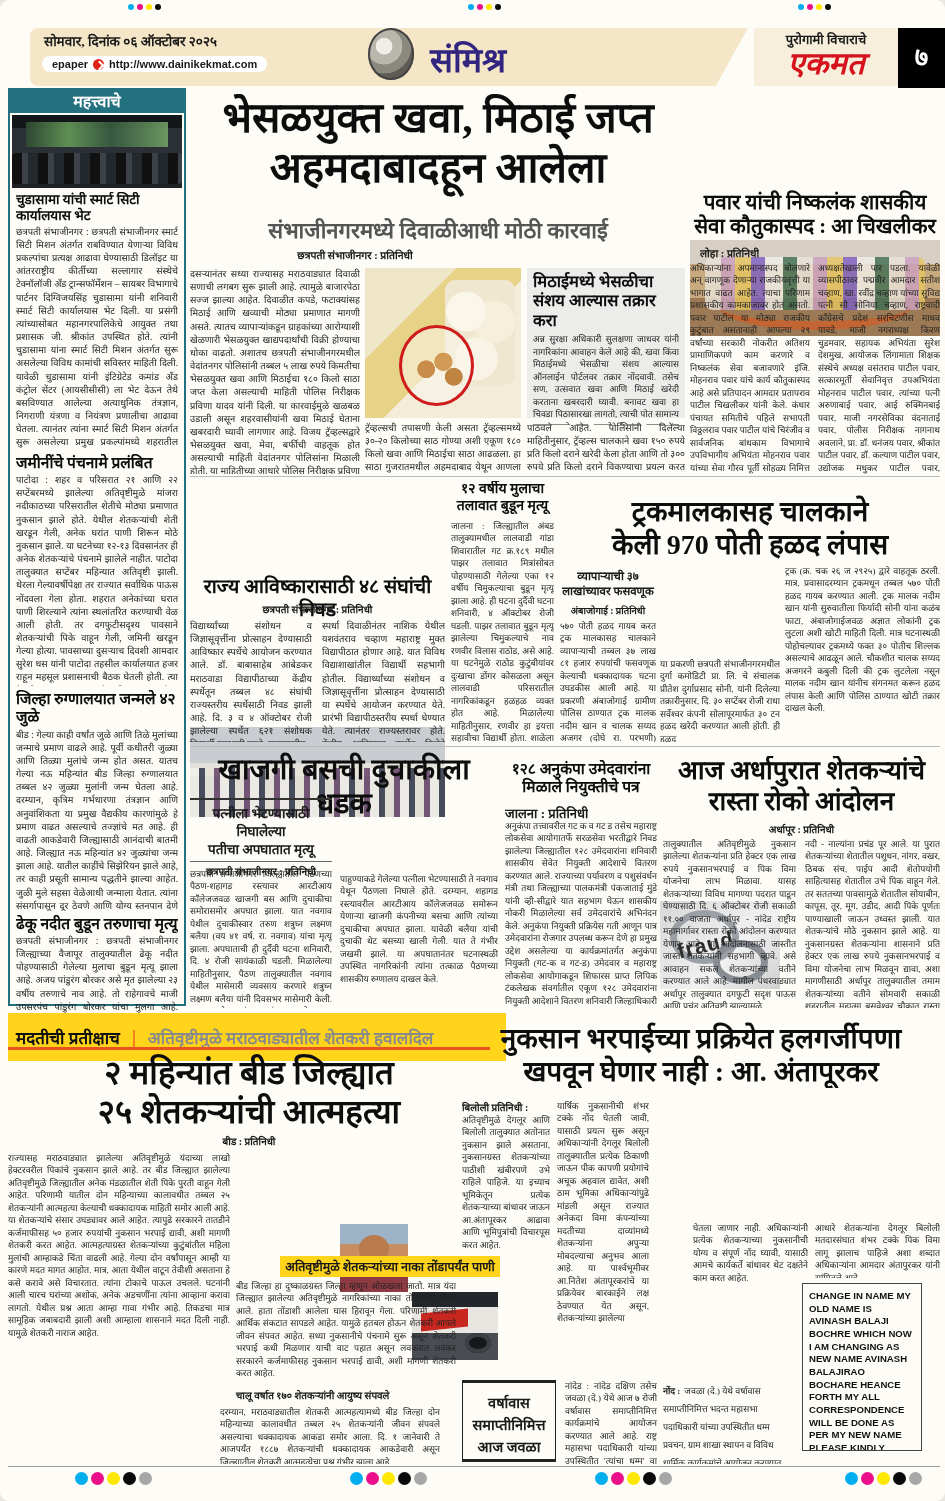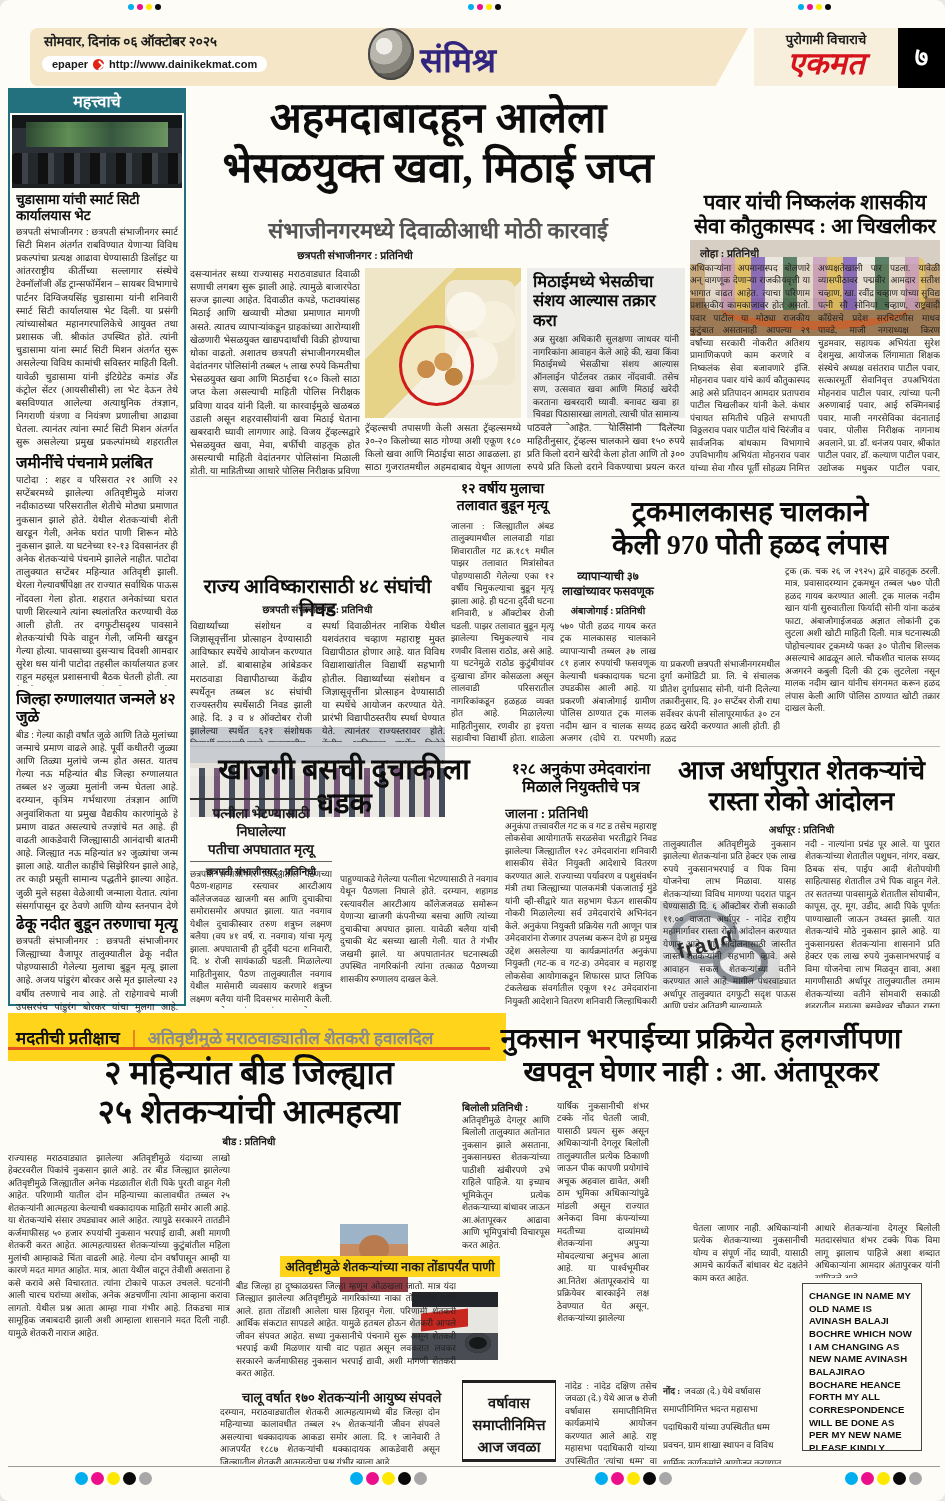--- a/index.html
+++ b/index.html
@@ -99,21 +99,21 @@
   </div>
 
   <div class="abs creamband" style="left:30px;top:28px;width:718px;height:58px"></div>
   <div class="abs" style="left:44px;top:32px;font-weight:bold;font-size:13.5px">सोमवार, दिनांक ०६ ऑक्टोबर २०२५</div>
   <div class="abs epill" style="left:42px;top:56px">
     <span>epaper</span>
     <span class="linkdot"></span>
     <span>http://www.dainikekmat.com</span>
   </div>
   <div class="abs logoball" style="left:368px;top:28px"></div>
-  <div class="abs" style="left:420px;top:36px;font-weight:bold;font-size:34px;color:#31257f">संमिश्र</div>
+  <div class="abs" style="left:430px;top:36px;font-weight:bold;font-size:34px;color:#31257f">संमिश्र</div>
   <div class="abs" style="left:754px;top:28px;width:144px;height:58px;background:#f7efdb;text-align:center">
     <div style="font-weight:bold;font-size:13px;padding-top:2px">पुरोगामी विचाराचे</div>
     <div style="font-weight:bold;font-size:31px;color:#d6131c;font-style:italic;line-height:1">एकमत</div>
   </div>
   <div class="abs" style="left:898px;top:28px;width:47px;height:60px;background:#000;color:#fff;text-align:center;font-size:26px;font-weight:bold;line-height:60px">७</div>
 
   <div class="abs" style="left:8px;top:88px;width:178px;height:918px;border:2px solid #23707f;box-sizing:border-box">
     <div class="teal" style="height:23px;color:#fff;font-weight:bold;text-align:center;font-size:16px;line-height:23px">महत्त्वाचे</div>
     <div class="photo ph-control" style="height:73px;margin:2px"></div>
     <div style="padding:2px 6px">
@@ -122,22 +122,22 @@
       <div class="hl" style="font-size:15.5px;text-align:left;margin-top:4px">जमीनींचे पंचनामे प्रलंबित</div>
       <div class="txt" style="height:212px;margin-top:2px">पाटोदा : शहर व परिसरात २१ आणि २२ सप्टेंबरमध्ये झालेल्या अतिवृष्टीमुळे मांजरा नदीकाठच्या परिसरातील शेतीचे मोठ्या प्रमाणात नुकसान झाले होते. येथील शेतकऱ्यांची शेती खरडून गेली, अनेक घरांत पाणी शिरून मोठे नुकसान झाले. या घटनेच्या १२-१३ दिवसानंतर ही अनेक शेतकऱ्यांचे पंचनामे झालेले नाहीत. पाटोदा तालुक्यात सप्टेंबर महिन्यात अतिवृष्टी झाली. थेरला गेल्यावर्षीपेक्षा तर राज्यात सर्वाधिक पाऊस नोंदवला गेला होता. शहरात अनेकांच्या घरात पाणी शिरल्याने त्यांना स्थलांतरित करण्याची वेळ आली होती. तर दगफुटीसदृश्य पावसाने शेतकऱ्यांची पिके वाहून गेली, जमिनी खरडून गेल्या होत्या. पावसाच्या दुसऱ्याच दिवशी आमदार सुरेश धस यांनी पाटोदा तहसील कार्यालयात हजर राहून महसूल प्रशासनाची बैठक घेतली होती. त्या बैठकीत आमदार धस यांनी अधिकाऱ्यांना धारेवर धरून कठोर सूचना दिल्या होत्या. पहिल्या दोन दिवसांत थोडी वफवई दिसली, पण नंतर पुन्हा कर्मचाऱ्यांकडून टाळाटाळ सुरू झाली. तालुक्यात खरडून गेलेल्या जमिनींचे पंचनामे प्रलंबित आहेत.</div>
       <div class="hl" style="font-size:15.5px;text-align:left;margin-top:4px">जिल्हा रुग्णालयात जन्मले ४२ जुळे</div>
       <div class="txt" style="height:182px;margin-top:2px">बीड : गेल्या काही वर्षांत जुळे आणि तिळे मुलांच्या जन्माचे प्रमाण वाढले आहे. पूर्वी कधीतरी जुळ्या आणि तिळ्या मुलांचे जन्म होत असत. यातच गेल्या नऊ महिन्यांत बीड जिल्हा रुग्णालयात तब्बल ४२ जुळ्या मुलांनी जन्म घेतला आहे. दरम्यान, कृत्रिम गर्भधारणा तंत्रज्ञान आणि अनुवांशिकता या प्रमुख वैद्यकीय कारणांमुळे हे प्रमाण वाढत असल्याचे तज्ज्ञांचे मत आहे. ही वाढती आकडेवारी जिल्ह्यासाठी आनंदाची बातमी आहे. जिल्ह्यात नऊ महिन्यांत ४२ जुळ्यांचा जन्म झाला आहे. यातील काहींचे सिझेरियन झाले आहे, तर काही प्रसूती सामान्य पद्धतीने झाल्या आहेत. जुळी मुले सहसा वेळेआधी जन्माला येतात. त्यांना संसर्गापासून दूर ठेवणे आणि योग्य स्तनपान देणे महत्त्वाचे आहे. त्यांना पुरेसा उबदारपणा आणि पोषण मिळेल याची काळजी घ्यावी लागते.</div>
       <div class="hl" style="font-size:15.5px;text-align:left;margin-top:4px">ढेकू नदीत बुडून तरुणाचा मृत्यू</div>
       <div class="txt" style="height:98px;margin-top:2px">छत्रपती संभाजीनगर : छत्रपती संभाजीनगर जिल्ह्याच्या वैजापूर तालुक्यातील ढेकू नदीत पोहण्यासाठी गेलेल्या मुलाचा बुडून मृत्यू झाला आहे. अजय पांडुरंग बोरकर असे मृत झालेल्या २३ वर्षीय तरुणाचे नाव आहे. तो राहेगावचे माजी उपसरपंच पांडुरंग बोरकर यांचा मुलगा आहे. घटनेच्या दिवशी अजय आपल्या इतर दोन मित्रांसोबत ढेकू नदीत पोहण्यासाठी गेला होता.</div>
     </div>
   </div>
 
   <div class="abs hl" style="left:190px;top:94px;width:496px;height:112px;font-size:42px">
+    <span style="display:block">भेसळयुक्त खवा, मिठाई जप्त</span>
     <span style="display:block">अहमदाबादहून आलेला</span>
-    <span style="display:block">भेसळयुक्त खवा, मिठाई जप्त</span>
   </div>
   <div class="abs sub" style="left:190px;top:214px;width:496px;font-size:22px;color:#555">संभाजीनगरमध्ये दिवाळीआधी मोठी कारवाई</div>
   <div class="abs by" style="left:190px;top:248px;width:330px;text-align:center">छत्रपती संभाजीनगर : प्रतिनिधी</div>
   <div class="abs txt" style="left:190px;top:268px;width:170px;height:206px">दसऱ्यानंतर सध्या राज्यासह मराठवाड्यात दिवाळी सणाची लगबग सुरू झाली आहे. त्यामुळे बाजारपेठा सज्ज झाल्या आहेत. दिवाळीत कपडे, फटाक्यांसह मिठाई आणि खव्याची मोठ्या प्रमाणात मागणी असते. त्यातच व्यापाऱ्यांकडून ग्राहकांच्या आरोग्याशी खेळणारी भेसळयुक्त खाद्यपदार्थांची विक्री होण्याचा धोका वाढतो. अशातच छत्रपती संभाजीनगरमधील वेदांतनगर पोलिसांनी तब्बल ५ लाख रुपये किमतीचा भेसळयुक्त खवा आणि मिठाईचा १८० किलो साठा जप्त केला असल्याची माहिती पोलिस निरीक्षक प्रविणा यादव यांनी दिली. या कारवाईमुळे खळबळ उडाली असून शहरवासीयांनी खवा मिठाई घेताना खबरदारी घ्यावी लागणार आहे. विजय ट्रॅव्हल्सद्वारे भेसळयुक्त खवा, मेवा, बर्फीची वाहतूक होत असल्याची माहिती वेदांतनगर पोलिसांना मिळाली होती. या माहितीच्या आधारे पोलिस निरीक्षक प्रविणा यादव, पोलिस उपनिरीक्षक</div>
   <div class="abs photo ph-khawa" style="left:365px;top:268px;width:156px;height:150px">
     <div class="ring"></div>
   </div>
   <div class="abs txt" style="left:365px;top:422px;width:156px;height:52px">ट्रॅव्हल्सची तपासणी केली असता ट्रॅव्हल्समध्ये ३०-२० किलोच्या साठ गोण्या अशी एकूण १८० किलो खवा आणि मिठाईचा साठा आढळला. हा साठा गुजरातमधील अहमदाबाद येथून आणला गेला होता आणि तो चाळीसगाव, धुळे व खिल्लोड येथे विक्रीसाठी पाठवण्यात येणार होता. ही माहिती मिळताच अन्न व औषध सुरक्षा विभागाच्या अधिकाऱ्यांना घटनास्थळी बोलावण्यात आले. त्यांनी साठ्याचे नमुने ताब्यात घेतले.</div>
   <div class="abs" style="left:527px;top:268px;width:158px;height:150px;background:#ececea;padding:4px 6px;box-sizing:border-box">
     <div class="hl" style="font-size:16.5px;text-align:left">मिठाईमध्ये भेसळीचा संशय आल्यास तक्रार करा</div>
@@ -217,21 +217,21 @@
   <div class="abs orange-rule" style="left:8px;top:1047px;width:482px"></div>
   <div class="abs hl" style="left:8px;top:1054px;width:482px;font-size:33px">
     <span style="display:block">२ महिन्यांत बीड जिल्ह्यात</span>
     <span style="display:block">२५ शेतकऱ्यांची आत्महत्या</span>
   </div>
   <div class="abs by" style="left:8px;top:1134px;width:482px;text-align:center;font-size:10px">बीड : प्रतिनिधी</div>
   <div class="abs txt sm" style="left:8px;top:1152px;width:222px;height:312px">राज्यासह मराठवाड्यात झालेल्या अतिवृष्टीमुळे यंदाच्या लाखो हेक्टरवरील पिकांचे नुकसान झाले आहे. तर बीड जिल्ह्यात झालेल्या अतिवृष्टीमुळे जिल्ह्यातील अनेक मंडळातील शेती पिके पुरती वाहून गेली आहेत. परिणामी यातील दोन महिन्याच्या कालावधीत तब्बल २५ शेतकऱ्यांनी आत्महत्या केल्याची धक्कादायक माहिती समोर आली आहे. या शेतकऱ्यांचे संसार उघड्यावर आले आहेत. त्यापुढे सरकारने तातडीने कर्जमाफीसह ५० हजार रुपयांची नुकसान भरपाई द्यावी, अशी मागणी शेतकरी करत आहेत. आत्महत्याग्रस्त शेतकऱ्यांच्या कुटुंबांतील महिला मुलांची आम्हाकडे चिंता वाढली आहे. गेल्या दोन वर्षांपासून आम्ही या कारणे मदत मागत आहोत. मात्र, आता येथील वाटून तेवीशी असताना हे कसे करावे असे विचारतात. त्यांना टोकाचे पाऊल उचलले. घटनांनी आली चारच घरांच्या अशोक, अनेक अडचणींना त्यांना आव्हाना करावा लागतो. येथील प्रश्न आता आम्हा गावा गंभीर आहे. तिकडचा मात्र सामूहिक जबाबदारी झाली अशी आम्हाला शासनाने मदत दिली नाही. यामुळे शेतकरी नाराज आहेत.</div>
 
   <div class="abs capbar" style="left:236px;top:1256px;width:220px;font-size:12.5px;padding:2px 0">अतिवृष्टीमुळे शेतकऱ्यांच्या नाका तोंडापर्यंत पाणी</div>
   <div class="abs txt sm" style="left:236px;top:1280px;width:220px;height:104px">बीड जिल्हा हा दुष्काळग्रस्त जिल्हा म्हणून ओळखला जातो. मात्र यंदा जिल्ह्यात झालेल्या अतिवृष्टीमुळे नागरिकांच्या नाका तोंडापर्यंत पाणी आले. हाता तोंडाशी आलेला घास हिरावून गेला. परिणामी शेतकरी आर्थिक संकटात सापडले आहेत. यामुळे हतबल होऊन शेतकरी आपले जीवन संपवत आहेत. सध्या नुकसानीचे पंचनामे सुरू असून शेतकरी भरपाई कधी मिळणार याची वाट पहात असून लवकरात लवकर सरकारने कर्जमाफीसह नुकसान भरपाई द्यावी, अशी मागणी शेतकरी करत आहेत.</div>
-  <div class="abs" style="left:242px;top:1388px;width:220px;font-weight:bold;font-size:13px">चालू वर्षात १७० शेतकऱ्यांनी आयुष्य संपवले</div>
+  <div class="abs" style="left:236px;top:1388px;width:220px;font-weight:bold;font-size:10px">चालू वर्षात १७० शेतकऱ्यांनी आयुष्य संपवले</div>
   <div class="abs txt sm" style="left:220px;top:1406px;width:220px;height:58px">दरम्यान, मराठवाड्यातील शेतकरी आत्महत्यामध्ये बीड जिल्हा दोन महिन्याच्या कालावधीत तब्बल २५ शेतकऱ्यांनी जीवन संपवले असल्याचा धक्कादायक आकडा समोर आला. दि. १ जानेवारी ते आजपर्यंत १८८७ शेतकऱ्यांची धक्कादायक आकडेवारी असून जिल्ह्यातील शेतकरी आत्महत्येचा प्रश्न गंभीर झाला आहे.</div>
 
   <div class="abs hl" style="left:462px;top:1022px;width:478px;font-size:28px">
     <span style="display:block">नुकसान भरपाईच्या प्रक्रियेत हलगर्जीपणा</span>
     <span style="display:block">खपवून घेणार नाही : आ. अंतापूरकर</span>
   </div>
   <div class="abs" style="left:462px;top:1100px;width:88px;height:272px;overflow:hidden">
     <div class="by" style="font-size:10px">बिलोली प्रतिनिधी :</div>
     <div class="txt sm" style="height:254px">अतिवृष्टीमुळे देगलूर आणि बिलोली तालुक्यात अतोनात नुकसान झाले असताना, नुकसानग्रस्त शेतकऱ्यांच्या पाठीशी खंबीरपणे उभे राहिले पाहिजे. या इच्याच भूमिकेतून प्रत्येक शेतकऱ्याच्या बांधावर जाऊन आ.अंतापूरकर आढावा आणि भूमिपुत्रांची विचारपूस करत आहेत.</div>
   </div>

